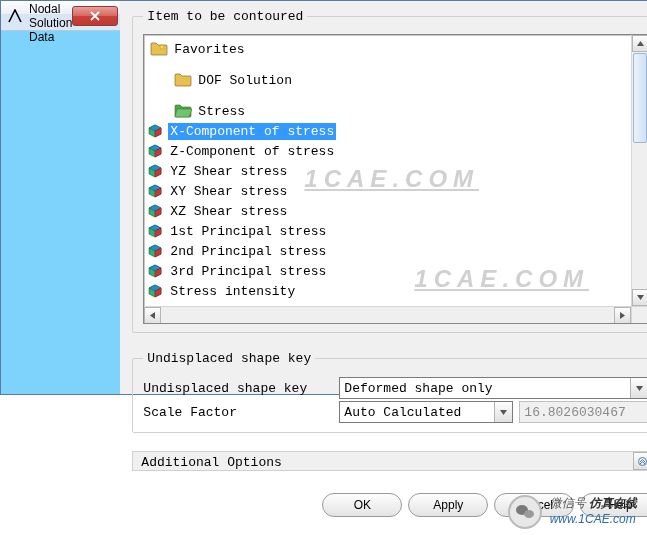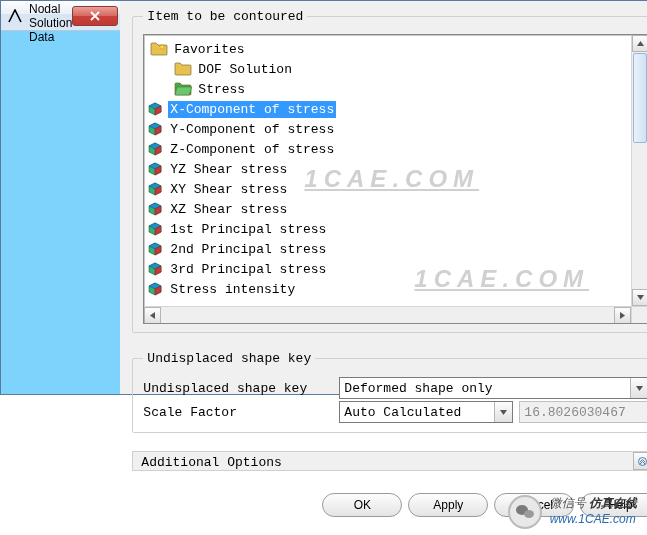--- a/index.html
+++ b/index.html
@@ -118,21 +118,21 @@
     border-left: 1px solid #d6d6d6;
     border-top: 1px solid #d6d6d6;
   }
   .tree-node {
     display: flex;
     align-items: center;
     height: 20px;
     white-space: nowrap;
   }
   .tree-node.d0 { padding-left: 4px; }
-  .tree-node.d1 { padding-left: 28px; }
+  .tree-node.d1 { padding-left: 28px; margin-top: 11px; }
   .tree-node.d2 { }
   .node-icon {
     width: 18px; height: 16px; margin-right: 4px;
     display: inline-flex; align-items: center; justify-content: center;
   }
   .node-label { padding: 1px 2px; }
   .node-label.selected {
     background: #3399ff;
     color: #fff;
   }
@@ -290,30 +290,20 @@
               <span class="node-label selected">X-Component of stress</span>
             </div>
             <div class="tree-node d2">
               <span class="node-icon">
                 <svg width="16" height="14" viewBox="0 0 16 14">
     <path d="M8 1 L14 4 L14 10 L8 13 L2 10 L2 4 Z" fill="#35b070" stroke="#1a6a40" stroke-width="0.6"></path>
     <path d="M8 1 L14 4 L8 7 L2 4 Z" fill="#2090c8" stroke="#125a80" stroke-width="0.6"></path>
     <path d="M8 7 L14 4 L14 10 L8 13 Z" fill="#c83838" stroke="#802020" stroke-width="0.6"></path>
   </svg>
               </span>
-              <span class="node-label">Y-Component of stress</span>
-            </div>
-            <div class="tree-node d2">
-              <span class="node-icon">
-                <svg width="16" height="14" viewBox="0 0 16 14">
-    <path d="M8 1 L14 4 L14 10 L8 13 L2 10 L2 4 Z" fill="#35b070" stroke="#1a6a40" stroke-width="0.6"></path>
-    <path d="M8 1 L14 4 L8 7 L2 4 Z" fill="#2090c8" stroke="#125a80" stroke-width="0.6"></path>
-    <path d="M8 7 L14 4 L14 10 L8 13 Z" fill="#c83838" stroke="#802020" stroke-width="0.6"></path>
-  </svg>
-              </span>
               <span class="node-label">Z-Component of stress</span>
             </div>
             <div class="tree-node d2">
               <span class="node-icon">
                 <svg width="16" height="14" viewBox="0 0 16 14">
     <path d="M8 1 L14 4 L14 10 L8 13 L2 10 L2 4 Z" fill="#35b070" stroke="#1a6a40" stroke-width="0.6"></path>
     <path d="M8 1 L14 4 L8 7 L2 4 Z" fill="#2090c8" stroke="#125a80" stroke-width="0.6"></path>
     <path d="M8 7 L14 4 L14 10 L8 13 Z" fill="#c83838" stroke="#802020" stroke-width="0.6"></path>
   </svg>
               </span>

